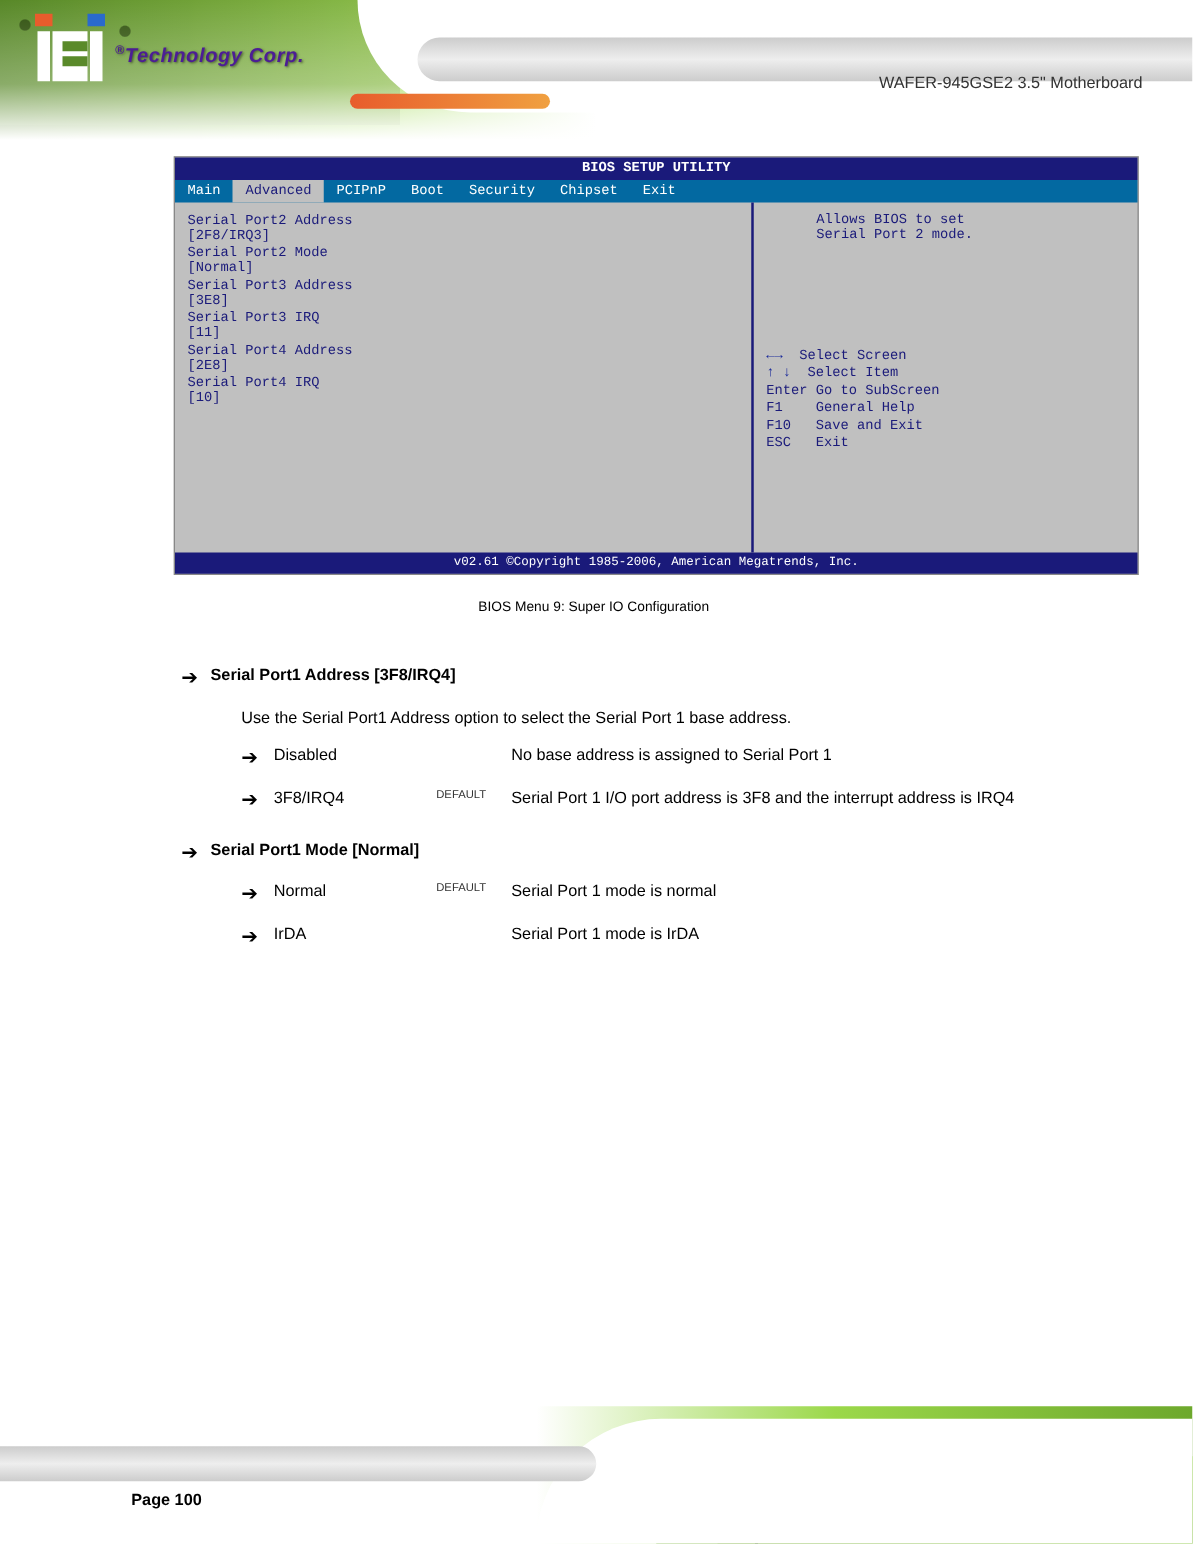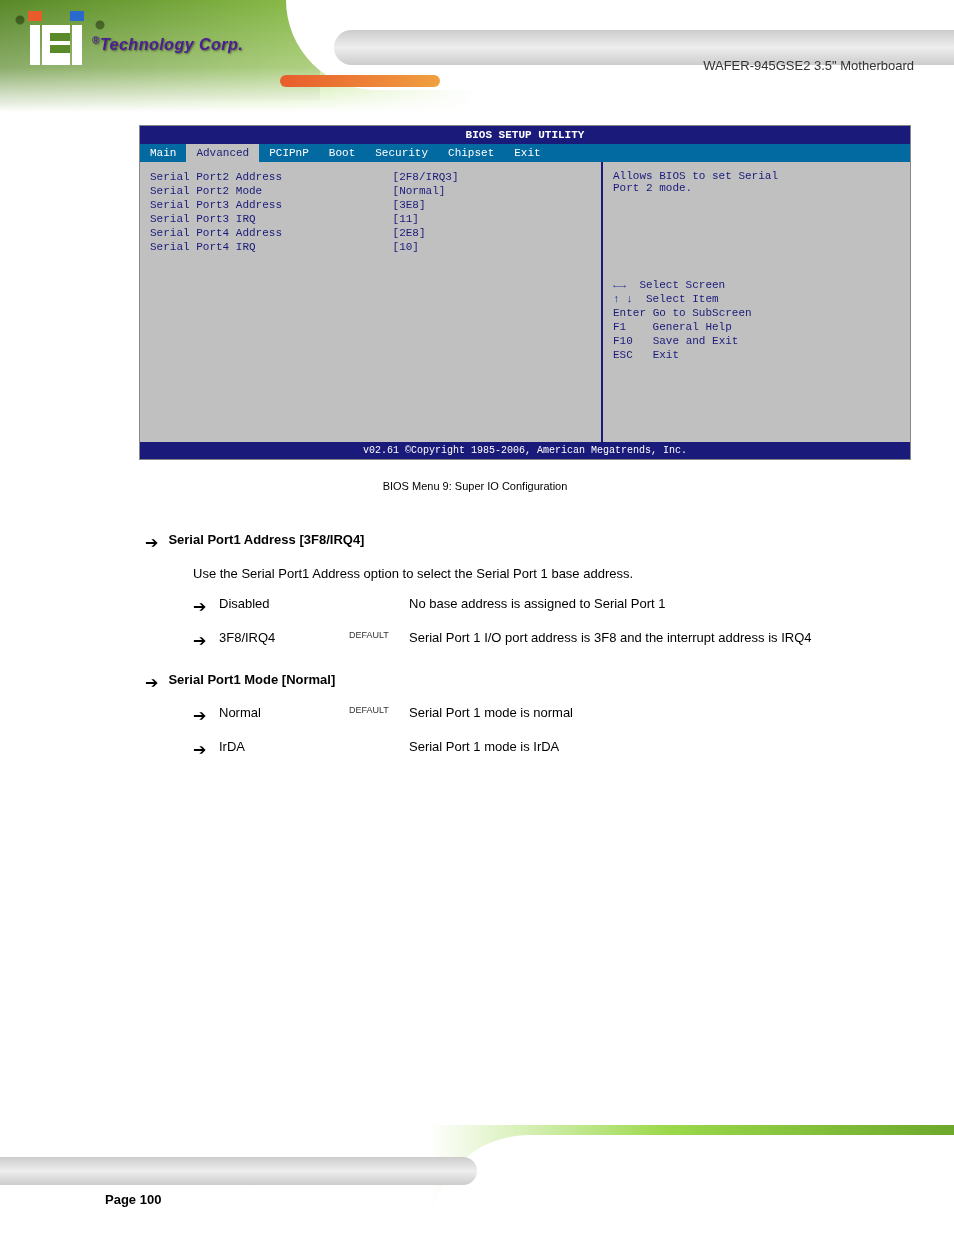--- a/index.html
+++ b/index.html
@@ -30,24 +30,24 @@
   .header-right { position: absolute; top: 58px; right: 40px; font-size: 13px; color: #333; z-index: 5; }
 
   .bios-box { position: absolute; top: 125px; left: 139px; width: 772px; background: #c0c0c0; font-family: "Courier New", monospace; font-size: 11px; border: 1px solid #888; }
   .bios-title { background: #1a1a7a; color: #fff; text-align: center; padding: 3px 0; font-weight: bold; }
   .bios-menu-tabs { display: flex; background: #0369a1; color: #fff; }
   .tab { padding: 3px 10px; }
   .tab.active { background: #c0c0c0; color: #1a1a7a; }
   .bios-body { display: flex; }
   .bios-left { width: 463px; padding: 8px 10px; border-right: 2px solid #1a1a7a; min-height: 280px; }
   .bios-right { width: 207px; padding: 8px 10px; color: #1a1a7a; min-height: 280px; position: relative; }
-  .bios-row { display: flex; color: #1a1a7a; padding: 1px 0; }
+  .bios-row { display: flex; color: #1a1a7a; padding: 1px 0; flex-direction: column; }
   .bios-row .lbl { width: 55%; }
   .bios-row .val { width: 45%; }
-  .help-top { color: #1a1a7a; min-height: 100px; }
+  .help-top { color: #1a1a7a; min-height: 100px; margin-left: 40px; }
   .help-keys { position: absolute; top: 115px; left: 10px; right: 10px; }
   .help-keys div { margin: 2px 0; color: #1a1a7a; }
   .arrow { color: #1a2a9a; font-weight: bold; }
   .bios-footer { background: #1a1a7a; color: #fff; text-align: center; padding: 3px 0; font-size: 10px; }
 
   .menu-caption { position: absolute; top: 480px; left: 139px; font-size: 11px; text-align: center; width: 672px; }
 
   .content { position: absolute; top: 530px; left: 145px; right: 80px; font-size: 13px; line-height: 1.6; color: #000; }
   .opt-block { margin-bottom: 16px; }
   .opt-title { display: flex; align-items: flex-start; gap: 10px; margin-bottom: 8px; }

